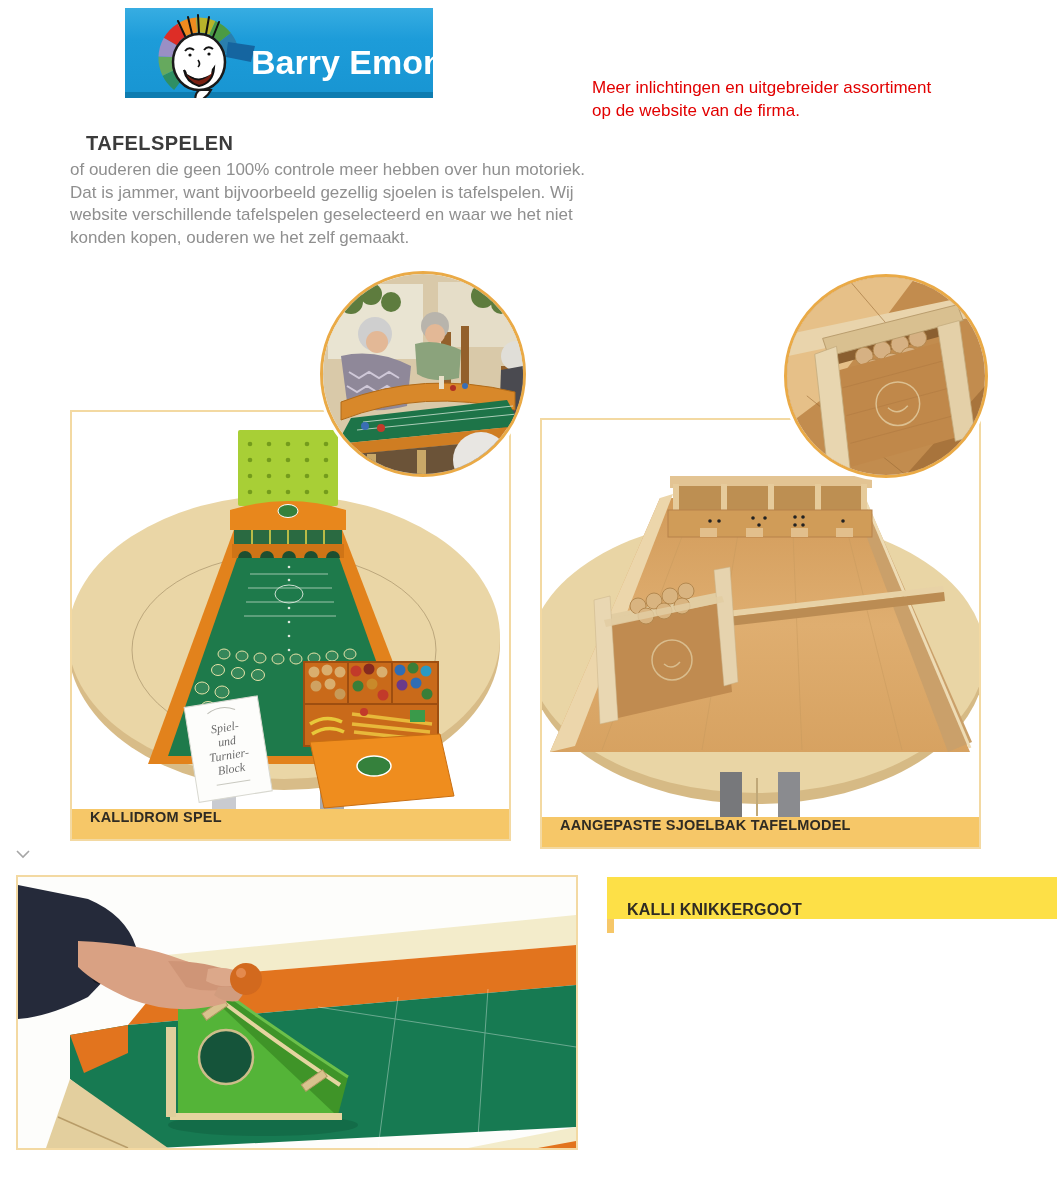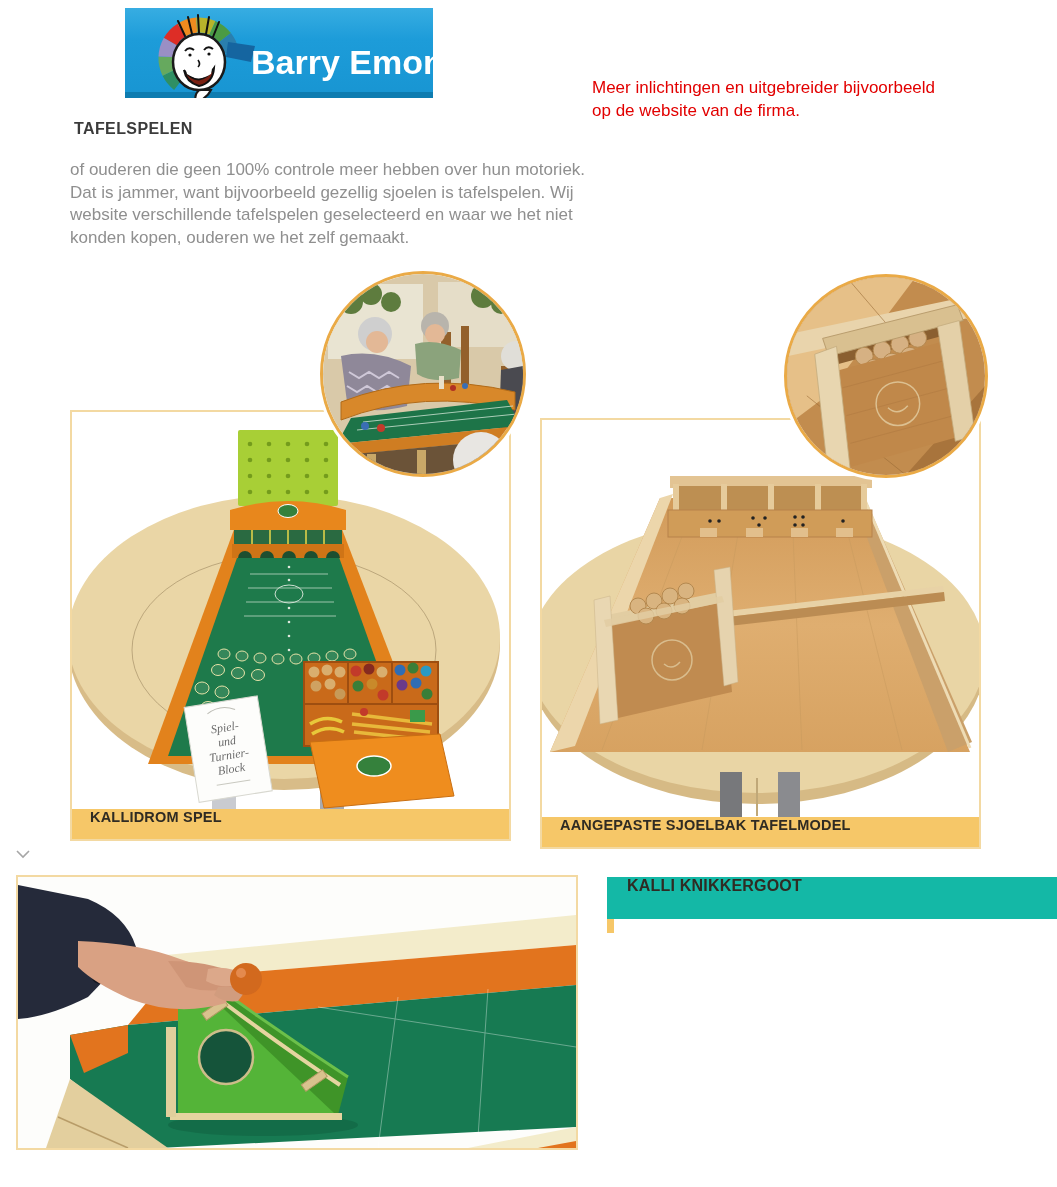--- a/index.html
+++ b/index.html
@@ -7,21 +7,21 @@
         font-family:"Liberation Sans",sans-serif;}
 
   
   .logo{position:absolute;left:125px;top:8px;width:308px;height:90px;}
   .logo svg{display:block;}
 
   
   .notice{position:absolute;left:592px;top:76px;color:#e20000;font-size:17px;line-height:23px;}
 
   
-  .title{position:absolute;left:70px;top:116px;margin:4px;font-size:16px;font-weight:bold;
+  .title{position:absolute;left:70px;top:116px;margin:16px;font-size:20px;font-weight:bold;
          color:#3b3b3b;letter-spacing:.4px;}
   .intro{position:absolute;left:70px;top:159px;width:540px;color:#8f8f8f;
          font-size:17px;line-height:22.5px;}
 
   
   .frame{position:absolute;border:2px solid #f3d9a2;background:#fff;}
   .frame.left{left:70px;top:410px;width:437px;height:427px;}
   .frame.right{left:532px;top:410px;width:437px;height:427px;}
   .frame .photo{display:block;width:437px;height:397px;}
   .caption-bar{height:30px;background:#f6c768;display:flex;
@@ -37,22 +37,22 @@
 
   
   .chevron{position:absolute;left:15px;top:848px;width:16px;height:12px;}
 
   
   .bottom-photo{position:absolute;left:16px;top:875px;width:558px;height:271px;
                 border:2px solid #f3d9a2;background:#fff;}
   .bottom-photo svg{display:block;width:558px;height:271px;}
 
   
-  .kalli-bar{position:absolute;left:607px;top:877px;width:450px;height:42px;background:#14b8a6;
-             display:flex;align-items:flex-start;padding-left:20px;box-sizing:border-box;
+  .kalli-bar{position:absolute;left:607px;top:877px;width:450px;height:42px;background:#fde047;
+             display:flex;align-items:flex-end;padding-left:20px;box-sizing:border-box;
              font-size:16px;font-weight:bold;color:#2f2b23;letter-spacing:.2px;}
   .kalli-tab{position:absolute;left:607px;top:919px;width:7px;height:14px;background:#f6c768;}
 </style>
 </head>
 <body>
 
 <div class="page">
 
   <div class="logo">
     <svg width="308" height="90" viewBox="0 0 308 90">
@@ -94,21 +94,21 @@
           <circle cx="84" cy="46" r="1.6" fill="#111"></circle>
         <path d="M73,52 q3,4 0,7" fill="none" stroke="#111" stroke-width="1.6"></path>
         <path d="M59,62 Q74,82 89,60 Q88,75 74,78 Q61,74 59,62 Z" fill="#7a2012" stroke="#111" stroke-width="2"></path>
         <path d="M61,62 Q74,70 87,61 L86,66 Q74,74 62,66 Z" fill="#fff"></path>
       </g>
       <text x="126" y="66" font-family="Liberation Sans, sans-serif" font-size="34" font-weight="bold" fill="#ffffff">Barry Emons</text>
     </svg>
   </div>
 
   <div class="notice">
-    <div>Meer inlichtingen en uitgebreider bijvoorbeeld</div>
+    <div>Meer inlichtingen en uitgebreider assortiment</div>
     <div>op de website van de firma.</div>
   </div>
 
   <h1 class="title">TAFELSPELEN</h1>
   <div class="intro">
     <div>of ouderen die geen 100% controle meer hebben over hun motoriek.</div>
     <div>Dat is jammer, want bijvoorbeeld gezellig sjoelen is tafelspelen. Wij</div>
     <div>website verschillende tafelspelen geselecteerd en waar we het niet</div>
     <div>konden kopen, ouderen we het zelf gemaakt.</div>
   </div>

